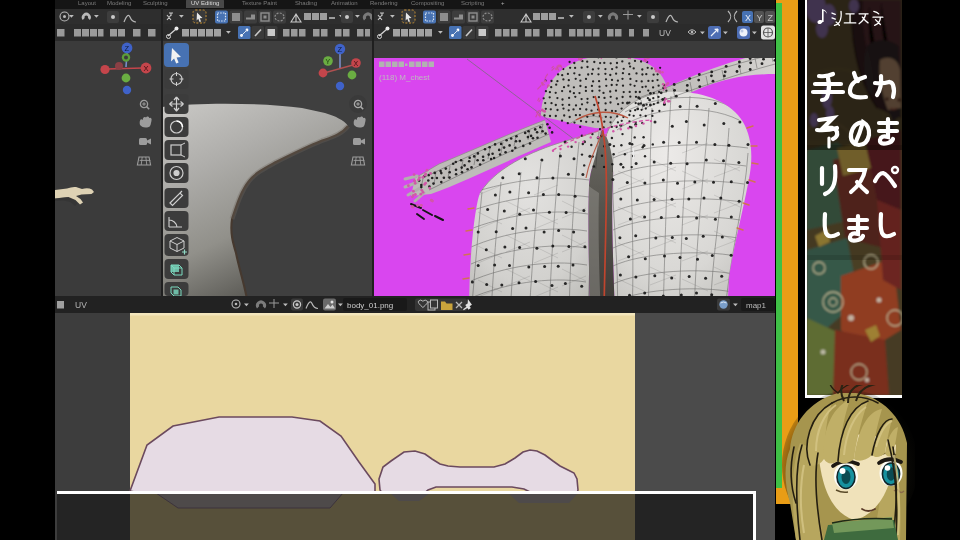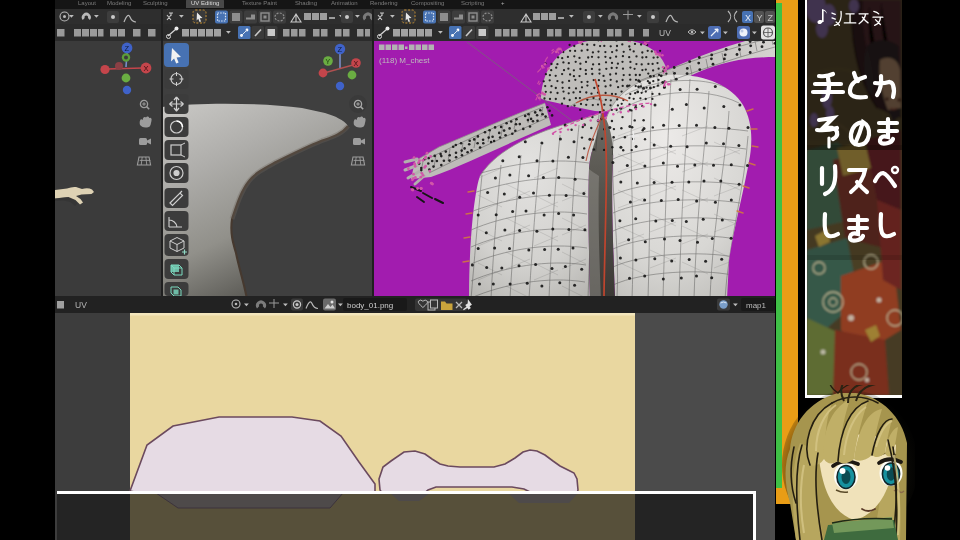--- a/index.html
+++ b/index.html
@@ -363,21 +363,21 @@
           <rect x="2.5" y="218" width="24" height="20" rx="4" fill="#3c3c3c" stroke="none"></rect>
               <path d="M9,224 h8 l3,3 v7 h-8 l-3,-3 z M9,224 l3,3 h8 M12,227 v7" stroke-width="1"></path>
               <rect x="9" y="224" width="8" height="7" fill="#7adbc0" stroke="none" opacity=".8"></rect>
           <rect x="2.5" y="241" width="24" height="14" rx="4" fill="#3c3c3c" stroke="none"></rect>
               <path d="M9,246 h7 l3,3 v6 h-7 l-3,-3 z" stroke-width="1"></path>
               <rect x="11.5" y="248.5" width="5" height="5" fill="#7adbc0" stroke="none" opacity=".8"></rect>
         </g>
       </g>
     </svg>
   </div>
-  <div class="abs" id="vp-right" style="left:318px;top:41px;width:402px;height:255px;background:#a21caf">
+  <div class="abs" id="vp-right" style="left:318px;top:58px;width:402px;height:255px;background:#d946ef">
     <svg class="abs" style="left:0;top:0" width="402" height="255" viewBox="0 0 402 255">
       <defs>
         <radialGradient id="thighL" cx="0.45" cy="0.3" r="0.95">
           <stop offset="0" stop-color="#e3e2e0"></stop>
               <stop offset="0.55" stop-color="#d2d1ce"></stop>
               <stop offset="0.85" stop-color="#b7b6b2"></stop>
               <stop offset="1" stop-color="#9e9d99"></stop>
         </radialGradient>
         <radialGradient id="thighR" cx="0.42" cy="0.28" r="1">
           <stop offset="0" stop-color="#eceae8"></stop>

